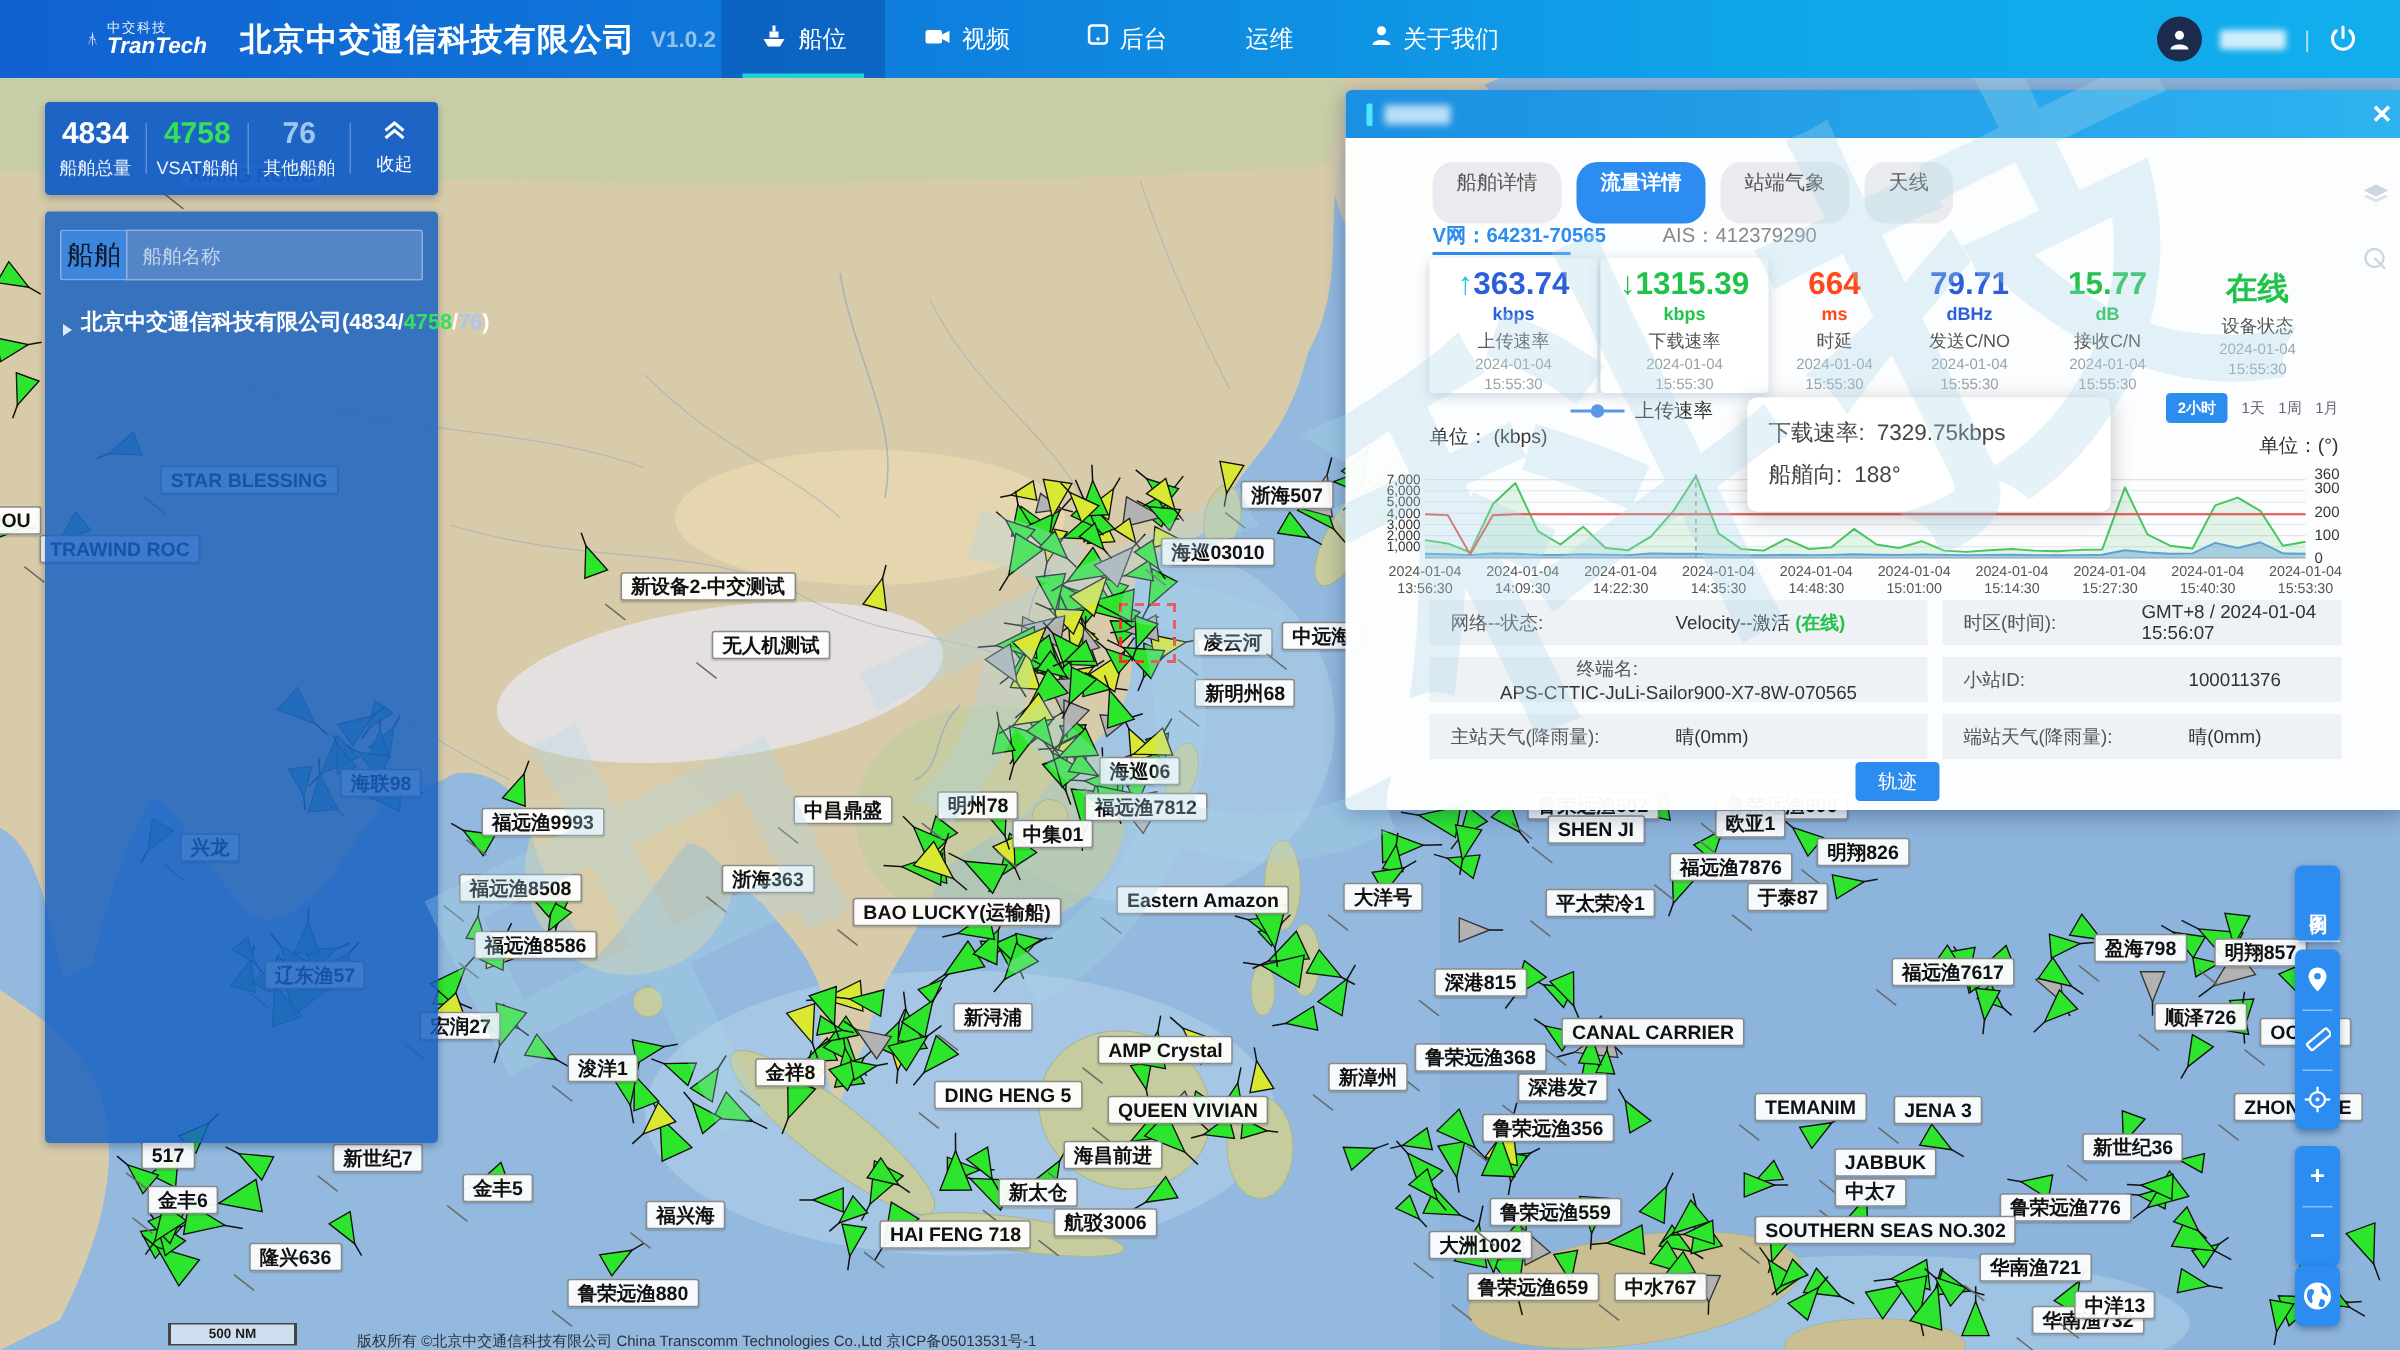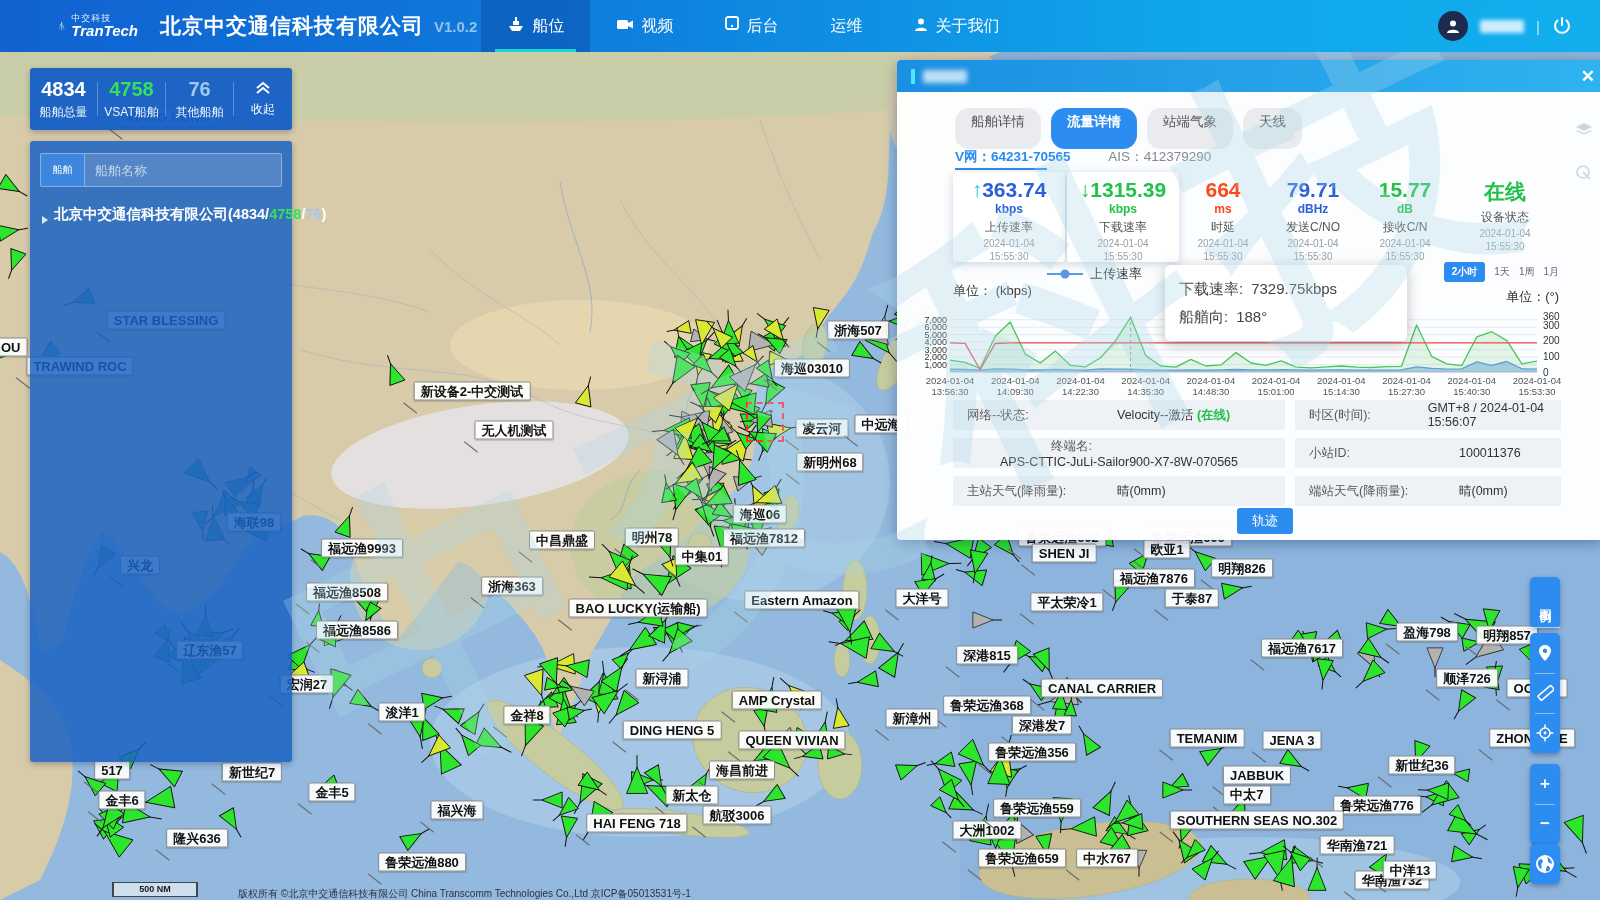--- a/index.html
+++ b/index.html
@@ -47,21 +47,21 @@
       box-shadow:0 2px 6px rgba(0,20,60,.3)}
   .stat-col{flex:1;text-align:center;position:relative}
   .stat-col .v{font-size:20px;font-weight:bold}
   .stat-col .l{font-size:12px;margin-top:3px;color:rgba(255,255,255,.92)}
   .stat-sep{width:1px;height:34px;background:rgba(255,255,255,.28)}
   #collapse{width:58px;text-align:center;cursor:pointer}
   #collapse .l{font-size:12px;margin-top:2px}
   #left-panel{position:absolute;left:30px;top:141px;width:262px;height:621px;z-index:20;
       background:rgba(24,96,194,.84);border-radius:3px;box-shadow:0 2px 6px rgba(0,20,60,.3)}
   #search-row{display:flex;margin:12px 10px 0 10px;height:34px}
-  #ship-btn{width:48px;background:#3d86dd;color:#ffffff;font-size:10px;border:1px solid rgba(255,255,255,.35);
+  #ship-btn{width:48px;background:#3d86dd;color:#0f172a;font-size:18px;border:1px solid rgba(255,255,255,.35);
       border-right:none;display:flex;align-items:center;justify-content:center;cursor:pointer;border-radius:2px 0 0 2px}
   #ship-input{flex:1;background:rgba(255,255,255,.14);border:1px solid rgba(255,255,255,.35);
       color:#fff;font-size:13px;padding:0 10px;outline:none;border-radius:0 2px 2px 0}
   #ship-input::placeholder{color:rgba(255,255,255,.65)}
   #tree-item{margin:18px 8px 0 12px;color:#fff;font-size:14.5px;font-weight:bold;cursor:pointer;display:flex;align-items:flex-end;gap:6px;white-space:nowrap}
   .caret{width:0;height:0;border-left:6px solid rgba(255,255,255,.85);border-top:4px solid transparent;border-bottom:4px solid transparent}
   
   #panel{position:absolute;left:897px;top:60px;width:706px;height:480px;z-index:30;
       background:rgba(255,255,255,.97);border-radius:4px;box-shadow:0 3px 14px rgba(0,30,80,.35)}
   #panel-header{height:32px;background:linear-gradient(90deg,#1b8fe2,#2fb3f0);border-radius:4px 4px 0 0;

